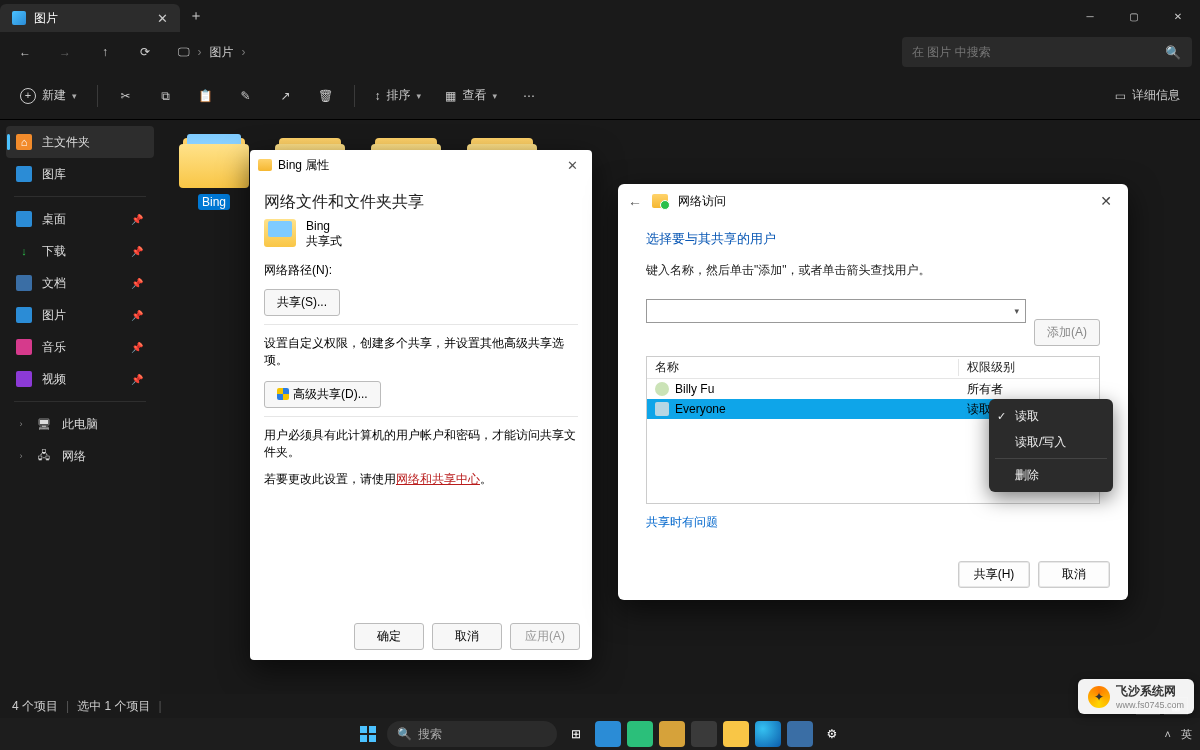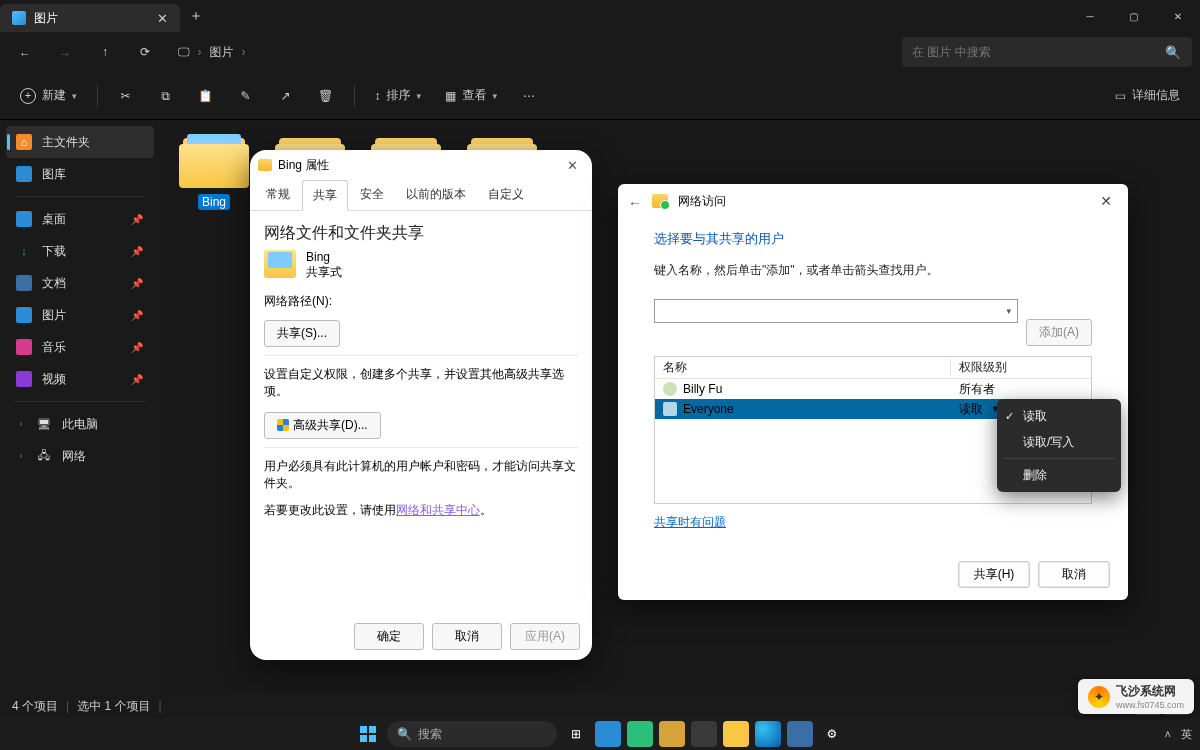--- a/index.html
+++ b/index.html
@@ -47,73 +47,73 @@
 .folders { display: flex; gap: 12px; }
 .folder-item { width: 84px; text-align: center; cursor: pointer; }
 .folder-icon { width: 70px; height: 56px; margin: 0 auto 6px; position: relative; }
 .folder-back { position: absolute; inset: 6px 4px 0 4px; background: linear-gradient(#ffd36b,#f5b731); border-radius: 4px; }
 .folder-front { position: absolute; inset: 12px 0 0 0; background: linear-gradient(#ffe28a,#f9c646); border-radius: 4px; }
 .folder-thumb { position: absolute; inset: 2px 8px 14px 8px; background: linear-gradient(#7ecbff,#b0e0ff); border-radius: 3px; }
 .folder-item.selected .folder-label { background: #0078d4; color: #fff; border-radius: 3px; padding: 1px 4px; display: inline-block; }
 .folder-label { font-size: 12px; color: #ddd; }
 
 
-.props { position: absolute; left: 250px; top: 150px; width: 342px; height: 510px; background: #fff; color: #000; border-radius: 16px; box-shadow: 0 10px 30px rgba(0,0,0,.6); display: flex; flex-direction: column; font-size: 12px; }
+.props { position: absolute; left: 250px; top: 150px; width: 342px; height: 510px; background: #fff; color: #000; border-radius: 4px; box-shadow: 0 10px 30px rgba(0,0,0,.6); display: flex; flex-direction: column; font-size: 12px; }
 .props-title { height: 30px; display: flex; align-items: center; padding: 0 8px; gap: 6px; }
 .props-title-icon { width: 14px; height: 12px; background: linear-gradient(#ffd36b,#f5b731); border-radius: 2px; }
 .pclose { margin-left: auto; cursor: pointer; color: #555; font-size: 13px; padding: 4px 6px; }
 .ptabs { display: flex; padding: 0 6px; gap: 2px; border-bottom: 1px solid #ddd; }
 .ptab { padding: 6px 10px; cursor: pointer; color: #333; font-size: 12px; }
 .ptab.active { border: 1px solid #ccc; border-bottom: 1px solid #fff; margin-bottom: -1px; border-radius: 3px 3px 0 0; background: #fff; }
 .pbody { flex: 1; padding: 12px 14px; overflow: auto; }
 .pgroup-title { font-size: 16px; color: #222; margin-bottom: 6px; }
 .pline { height: 1px; background: #e6e6e6; margin: 8px 0 10px; }
 .prow { display: flex; gap: 10px; align-items: flex-start; margin-bottom: 4px; }
 .prow .picon { width: 32px; height: 28px; background: linear-gradient(#ffe28a,#f9c646); border-radius: 3px; position: relative; }
 .prow .picon::after { content: ""; position: absolute; inset: 2px 4px 10px 4px; background: #7ecbff; border-radius: 2px; }
 .pbtn { border: 1px solid #bbb; background: #f7f7f7; padding: 4px 12px; border-radius: 3px; cursor: pointer; font-size: 12px; }
-.plink { color: #8b5cf6; text-decoration: underline; cursor: pointer; }
+.plink { color: #b91c1c; text-decoration: underline; cursor: pointer; }
 .shield { width: 12px; height: 12px; display: inline-block; background: conic-gradient(#2a7de1 0 25%, #f3c300 0 50%, #2a7de1 0 75%, #f3c300 0 100%); border-radius: 2px; vertical-align: -2px; margin-right: 4px; }
 .pfoot { display: flex; gap: 8px; justify-content: flex-end; padding: 10px 12px; border-top: 0; }
 .pfoot .pbtn { min-width: 70px; }
 .pbtn.dis { color: #999; text-align: center; }
 
 
 .netdlg { position: absolute; left: 618px; top: 184px; width: 510px; height: 416px; background: #fff; color: #000; border-radius: 6px; box-shadow: 0 10px 30px rgba(0,0,0,.6); display: flex; flex-direction: column; font-size: 12px; }
 .ntitle { height: 34px; display: flex; align-items: center; padding: 0 10px; gap: 10px; }
 .nback { cursor: pointer; color: #555; font-size: 14px; }
 .nfolder-icon { width: 16px; height: 14px; background: linear-gradient(#ffd36b,#f5b731); border-radius: 2px; position: relative; }
 .nfolder-icon::after { content: ""; position: absolute; right: -2px; bottom: -2px; width: 8px; height: 8px; background: #2bbf4a; border-radius: 50%; border: 1px solid #fff; }
 .nclose { margin-left: auto; cursor: pointer; color: #444; font-size: 14px; padding: 4px 6px; }
-.nbody { padding: 12px 36px 0; flex: 1; }
+.nbody { padding: 12px 28px 0; flex: 1; }
 .nh1 { color: #0a58b5; font-size: 13px; margin-bottom: 14px; }
 .ndesc { font-size: 12px; color: #222; margin-bottom: 20px; }
 .npick { display: flex; gap: 8px; margin-bottom: 10px; }
 .npick .combo { flex: 1; height: 24px; border: 1px solid #999; display: flex; align-items: center; padding: 0 6px; }
 .npick .combo .dd { margin-left: auto; font-size: 9px; color: #555; }
 .npick .pbtn { color: #888; margin-top: 20px; }
 .ntable { border: 1px solid #ccc; height: 148px; overflow: visible; position: relative; margin-top: 7px; }
 .nthead, .ntr { display: flex; }
 .nthead { background: #fff; border-bottom: 1px solid #e5e5e5; height: 22px; align-items: center; }
 .nth { padding: 0 8px; font-size: 12px; color: #222; }
 .nth.name { flex: 1; border-right: 1px solid #e5e5e5; }
 .nth.perm { width: 140px; }
 .ntr { height: 20px; align-items: center; }
-.ntr.sel { background: #0369a1; }
+.ntr.sel { background: #0ea5e9; }
 .ntd { padding: 0 8px; display: flex; align-items: center; gap: 6px; }
 .ntd.name { flex: 1; }
 .ntd.perm { width: 140px; }
 .uicon { width: 14px; height: 14px; border-radius: 50%; background: #cbe3b7; display: inline-block; }
 .uicon.grp { border-radius: 2px; background: #b7d6e3; }
 .permdd { font-size: 9px; margin-left: 2px; }
 .ctx { position: absolute; left: 342px; top: 42px; width: 124px; background: #2b2b2b; color: #eee; border-radius: 6px; padding: 4px 0; box-shadow: 0 6px 20px rgba(0,0,0,.5); z-index: 10; }
 .ctx-item { display: flex; align-items: center; gap: 8px; height: 26px; padding: 0 10px 0 26px; cursor: pointer; position: relative; font-size: 12px; }
 .ctx-item.sel::before { content: "✓"; position: absolute; left: 8px; font-size: 11px; }
 .ctx-sep { height: 1px; background: #444; margin: 3px 6px; }
-.nlink { display: inline-block; margin-top: 10px; color: #0066cc; text-decoration: underline; cursor: pointer; }
+.nlink { display: inline-block; margin-top: 10px; color: #0066cc; cursor: pointer; }
 .nfoot { display: flex; gap: 8px; justify-content: flex-end; padding: 12px 18px; }
 .nfoot .pbtn { min-width: 72px; background: #fdfdfd; border: 1px solid #ccc; box-shadow: 0 0 0 1px #e8e8e8 inset; }
 
 
 .status { position: absolute; left: 0; right: 0; bottom: 32px; height: 24px; background: #1a1a1a; display: flex; align-items: center; padding: 0 12px; gap: 8px; color: #ccc; font-size: 12px; }
 .status .sep { color: #555; }
 .status .viewbtns { margin-left: auto; display: flex; gap: 4px; }
 .vbtn { width: 24px; height: 18px; border: 1px solid #444; display: flex; align-items: center; justify-content: center; font-size: 10px; cursor: pointer; }
 
 
@@ -293,27 +293,20 @@
       </div>
     </div>
   </div>
 </div>
 
 <div class="props">
   <div class="props-title">
     <span class="props-title-icon"></span>
     <span>Bing 属性</span>
     <span class="pclose">✕</span>
-  </div>
-  <div class="ptabs">
-    <div class="ptab">常规</div>
-    <div class="ptab active">共享</div>
-    <div class="ptab">安全</div>
-    <div class="ptab">以前的版本</div>
-    <div class="ptab">自定义</div>
   </div>
   <div class="pbody">
     <div class="pgroup-title">网络文件和文件夹共享</div>
     <div class="prow">
       <div class="picon"></div>
       <div>
         <div>Bing</div>
         <div>共享式</div>
       </div>
     </div>

